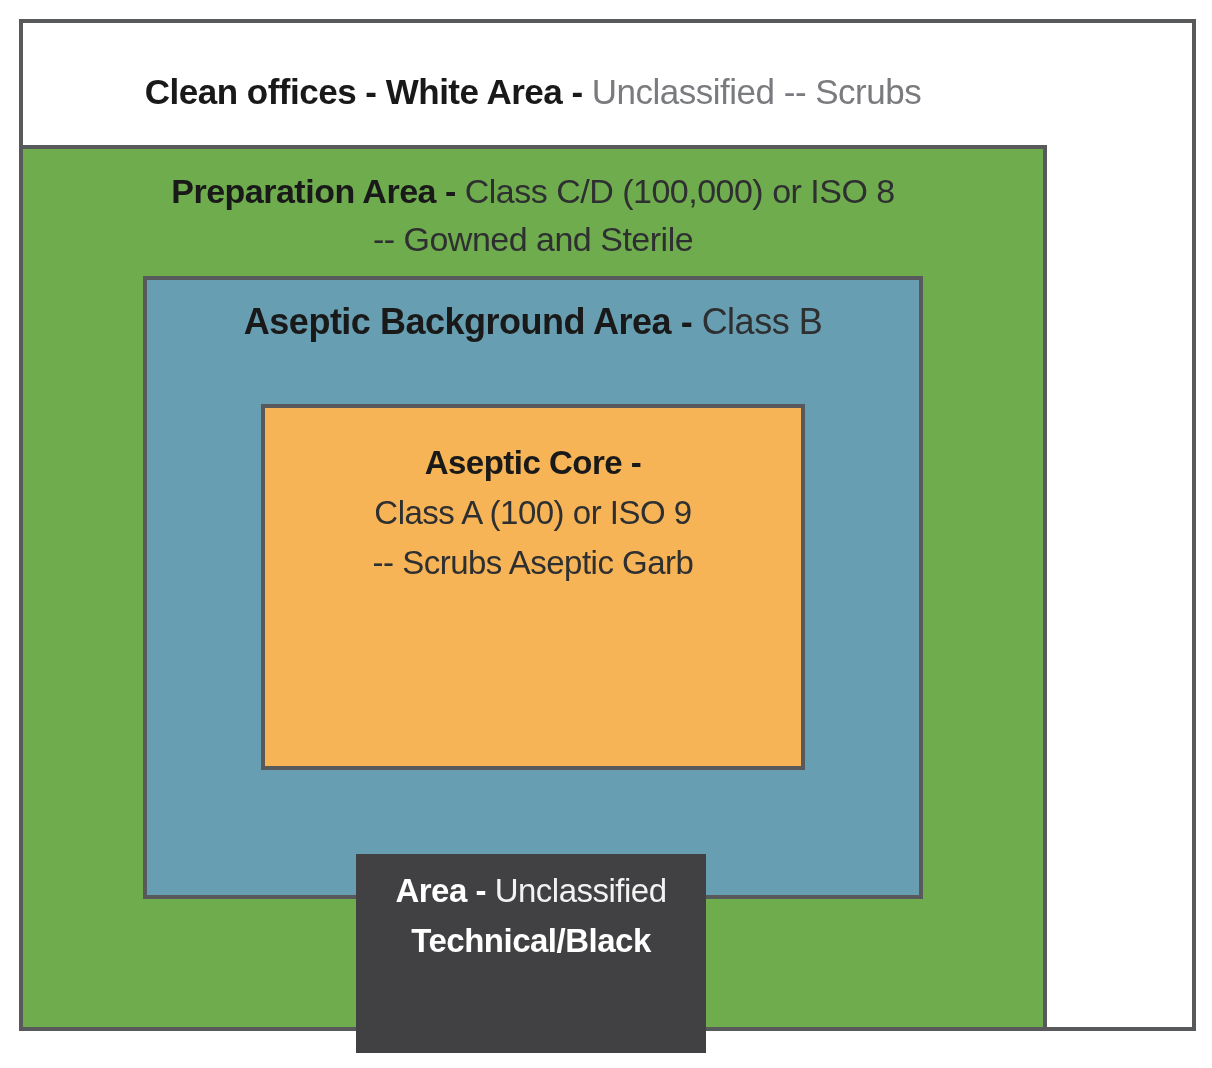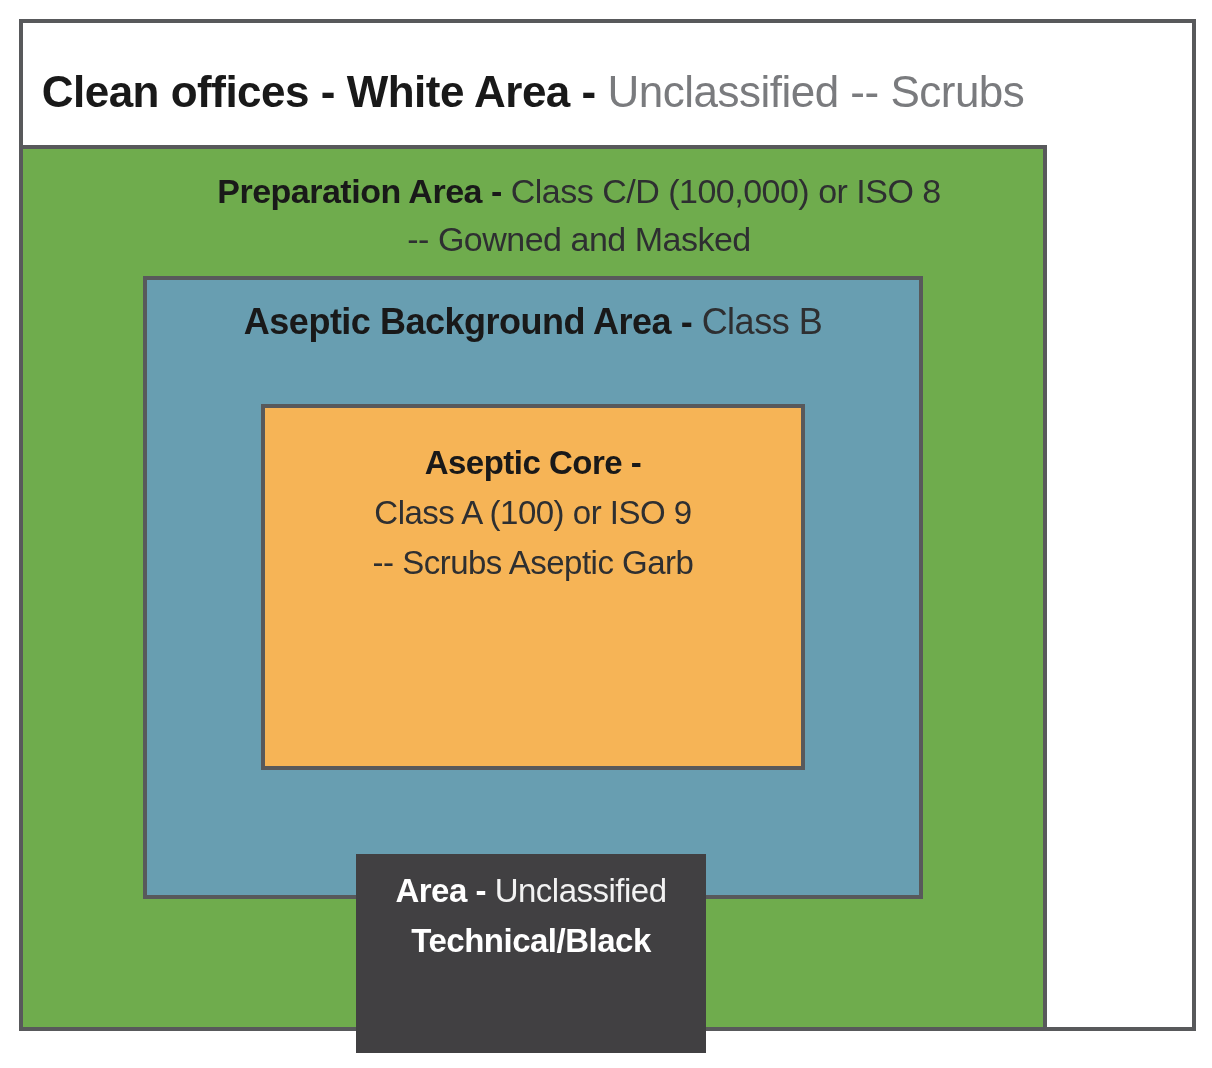--- a/index.html
+++ b/index.html
@@ -51,29 +51,28 @@
     text-align: center;
     letter-spacing: -0.5px;
   }
   .label .bold { font-weight: 700; color: #191919; }
   .label .reg  { font-weight: 400; color: #2e2f31; }
   .label .muted { font-weight: 400; color: #7a7b7e; }
 
   .title-label {
     left: -4px; top: 48px;
     width: 1028px;
-    font-size: 44px;
+    font-size: 35px;
     line-height: 42px;
   }
   .prep-label {
     left: 0; top: 18px;
     width: 1020px;
     font-size: 34px;
     line-height: 48px;
-    margin-left: 46px;
   }
   .bg-label {
     left: 0; top: 18px;
     width: 772px;
     font-size: 36px;
     line-height: 47px;
   }
   .core-label {
     left: 0; top: 30px;
     width: 536px;
@@ -99,21 +98,21 @@
       <span class="bold">Clean offices - White Area - </span><span class="muted">Unclassified -- Scrubs</span>
     </div>
   </div>
 
   <div class="box box-green">
     <div class="label prep-label">
       <div>
         <span class="bold">Preparation Area - </span><span class="reg">Class C/D (100,000) or ISO 8</span>
       </div>
       <div>
-        <span class="reg">-- Gowned and Masked</span>
+        <span class="reg">-- Gowned and Sterile</span>
       </div>
     </div>
   </div>
 
   <div class="box box-blue">
     <div class="label bg-label">
       <div>
         <span class="bold">Aseptic Background Area - </span><span class="reg">Class B</span>
       </div>
     </div>

